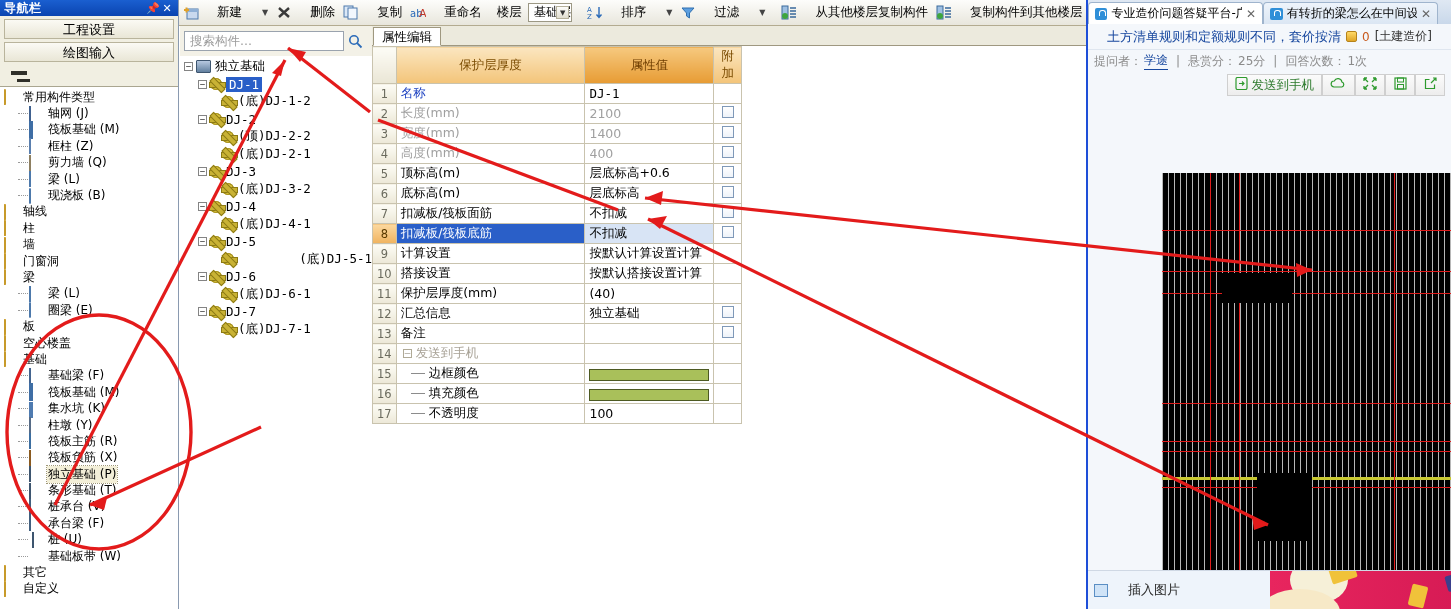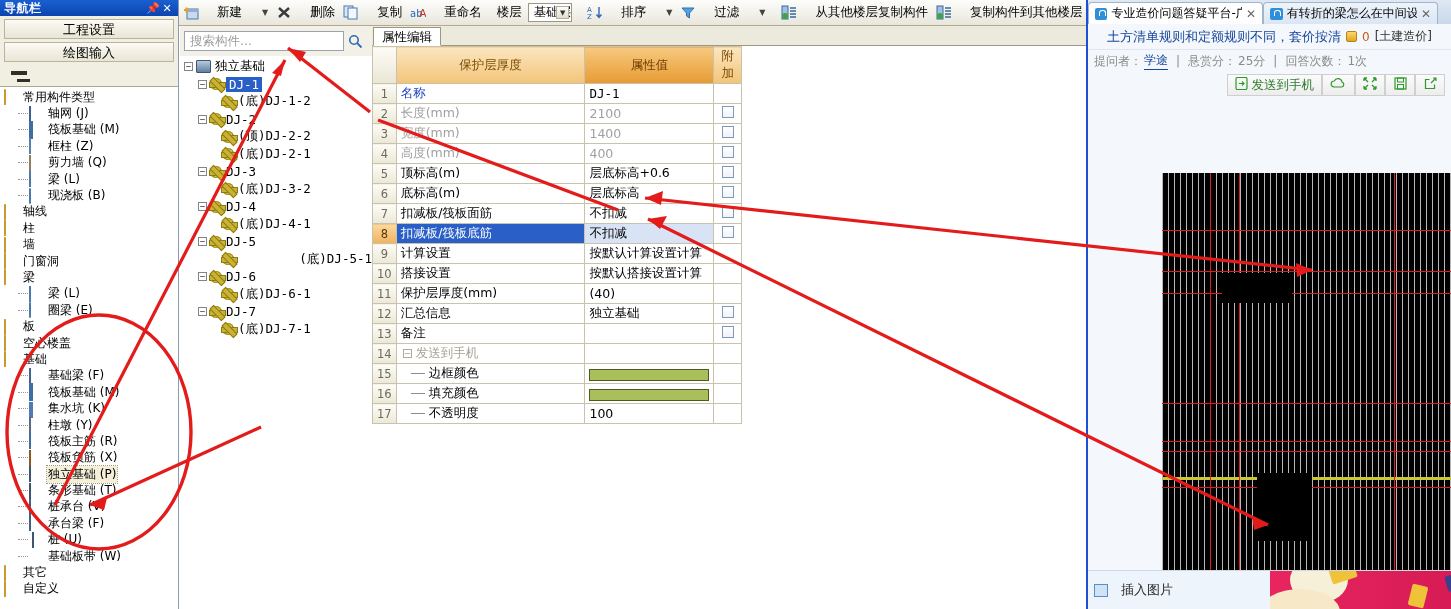--- a/index.html
+++ b/index.html
@@ -190,21 +190,21 @@
     background:#000;
   }
   #cad .vlines { position:absolute; inset:0;
       background: repeating-linear-gradient(90deg, #d8d8d8 0 1px, #000 1px 6px); opacity:.85; }
   #cad .hred { position:absolute; left:0; right:0; height:1px; background:#e01b1b; }
   #cad .vred { position:absolute; top:0; bottom:0; width:1px; background:#e01b1b; }
   #cad .yline { position:absolute; left:0; right:0; height:3px; background:#c8c832; }
   #cad .blk { position:absolute; background:#000; }
   #adbar { position:absolute; left:0; bottom:0; width:365px; height:39px; background:#fff;
       border-top:1px solid #cfd8e4; display:flex; align-items:center; }
-  #insertimg { width:182px; height:39px; background:#eef4fb; display:flex; align-items:center; gap:13px; padding-left:6px; font-size:13px; color:#2a2a2a; }
+  #insertimg { width:182px; height:39px; background:#eef4fb; display:flex; align-items:center; gap:20px; padding-left:6px; font-size:13px; color:#2a2a2a; }
   .imgico { width:14px;height:13px;background:#cfe3f7;border:1px solid #5a8ec4; }
   #adbanner { flex:1; height:39px; background:linear-gradient(90deg,#e8255e,#d71b55); position:relative; overflow:hidden; }
   #adbanner .blob { position:absolute; border-radius:50%; }
 
   
   #arrows { position:absolute; inset:0; pointer-events:none; }
 </style>
 </head>
 <body>
 

